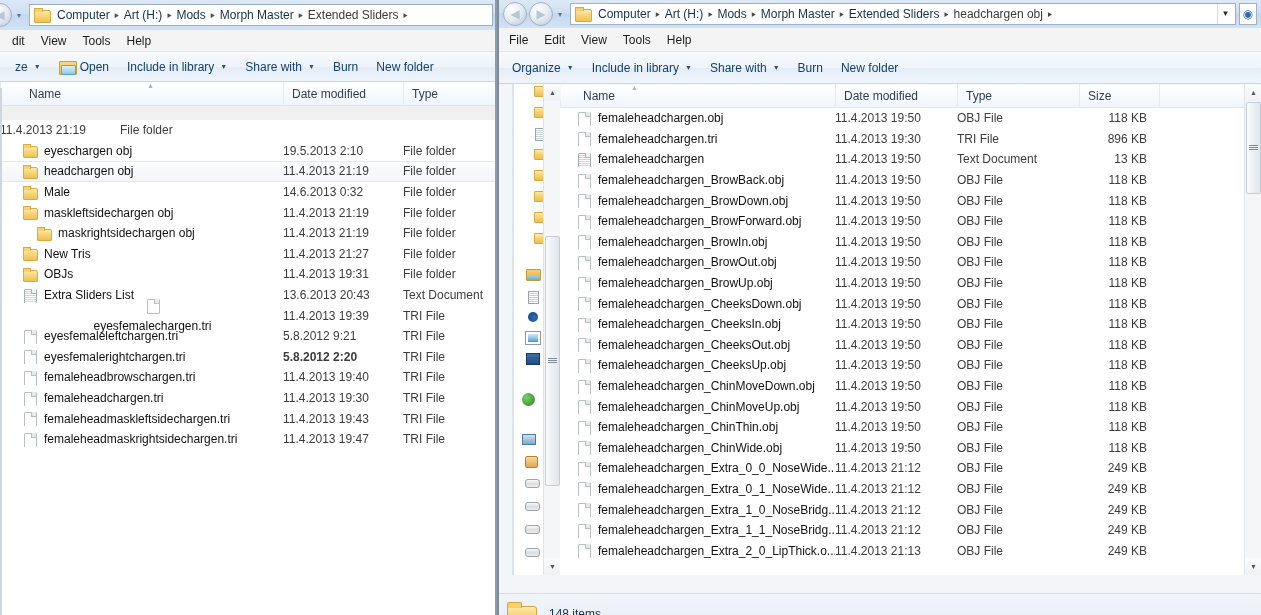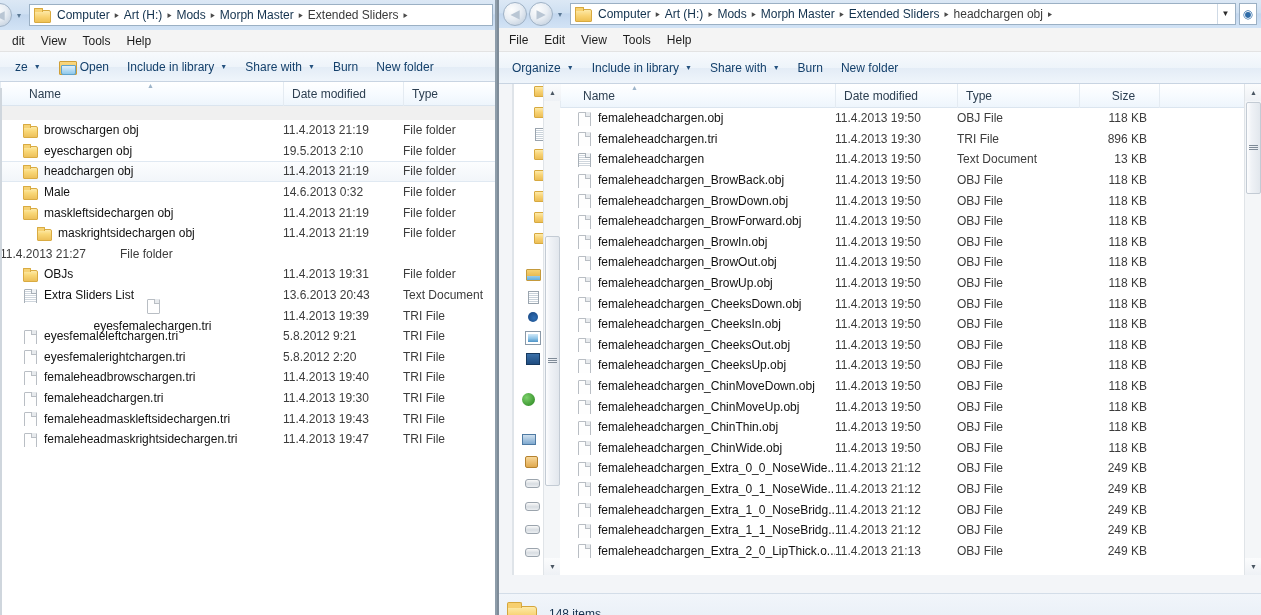--- a/index.html
+++ b/index.html
@@ -348,24 +348,20 @@
 
     <div class="colheader">
       <div class="sortmark" style="left:147px;">▲</div>
       <div class="colh" style="width:283px; padding-left:28px;">Name</div>
       <div class="colh" style="width:120px;">Date modified</div>
       <div class="colh" style="width:94px;">Type</div>
     </div>
 
     <div class="listarea" id="left-list" style="position:absolute; left:0; top:120px; width:497px; height:495px;">
         <div class="row">
-          <div class="cell name" style="width: 283px; padding-left: 22px;">
-            <span class="ico folder"></span>
-            <span>browschargen obj</span>
-          </div>
           <div class="cell dim" style="width: 120px;">11.4.2013 21:19</div>
           <div class="cell dim" style="width: 94px;">File folder</div>
         </div>
         <div class="row">
           <div class="cell name" style="width: 283px; padding-left: 22px;">
             <span class="ico folder"></span>
             <span>eyeschargen obj</span>
           </div>
           <div class="cell dim" style="width: 120px;">19.5.2013 2:10</div>
           <div class="cell dim" style="width: 94px;">File folder</div>
@@ -396,20 +392,24 @@
         </div>
         <div class="row">
           <div class="cell name" style="width: 283px; padding-left: 36px;">
             <span class="ico folder"></span>
             <span>maskrightsidechargen obj</span>
           </div>
           <div class="cell dim" style="width: 120px;">11.4.2013 21:19</div>
           <div class="cell dim" style="width: 94px;">File folder</div>
         </div>
         <div class="row">
+          <div class="cell name" style="width: 283px; padding-left: 22px;">
+            <span class="ico folder"></span>
+            <span>New Tris</span>
+          </div>
           <div class="cell dim" style="width: 120px;">11.4.2013 21:27</div>
           <div class="cell dim" style="width: 94px;">File folder</div>
         </div>
         <div class="row">
           <div class="cell name" style="width: 283px; padding-left: 22px;">
             <span class="ico folder"></span>
             <span>OBJs</span>
           </div>
           <div class="cell dim" style="width: 120px;">11.4.2013 19:31</div>
           <div class="cell dim" style="width: 94px;">File folder</div>
@@ -436,21 +436,21 @@
             <span>eyesfemaleleftchargen.tri</span>
           </div>
           <div class="cell dim" style="width: 120px;">5.8.2012 9:21</div>
           <div class="cell dim" style="width: 94px;">TRI File</div>
         </div>
         <div class="row">
           <div class="cell name" style="width: 283px; padding-left: 22px;">
             <span class="ico file"></span>
             <span>eyesfemalerightchargen.tri</span>
           </div>
-          <div class="cell dim" style="width: 120px;">5.8.2012 2:20</div>
+          <div class="cell dim" style="width: 120px; font-weight: bold;">5.8.2012 2:20</div>
           <div class="cell dim" style="width: 94px;">TRI File</div>
         </div>
         <div class="row">
           <div class="cell name" style="width: 283px; padding-left: 22px;">
             <span class="ico file"></span>
             <span>femaleheadbrowschargen.tri</span>
           </div>
           <div class="cell dim" style="width: 120px;">11.4.2013 19:40</div>
           <div class="cell dim" style="width: 94px;">TRI File</div>
         </div>
@@ -543,21 +543,21 @@
         <div class="tbitem">
           <span>New folder</span>
         </div>
       </div>
 
     <div class="colheader" style="margin-left:63px; width:701px;">
       <div class="sortmark" style="left:71px;">▲</div>
       <div class="colh" style="width:275px; padding-left:22px;">Name</div>
       <div class="colh" style="width:122px;">Date modified</div>
       <div class="colh" style="width:122px;">Type</div>
-      <div class="colh" style="width:80px;text-align:center;">Size</div>
+      <div class="colh" style="width:80px;">Size</div>
       <div class="colh" style="width:85px;"></div>
     </div>
 
     <div class="navpane" style="left:17px; top:84px; width:46px; height:491px;">
       <div id="navicons" style="position:relative; width:46px; height:491px;">
           <div class="navicon ni-folder" style="top: 2px; left: 20px; position: absolute;"></div>
           <div class="navicon ni-folder" style="top: 23px; left: 20px; position: absolute;"></div>
           <div class="navicon ni-doc" style="top: 44px; left: 21px; position: absolute;"></div>
           <div class="navicon ni-folder" style="top: 65px; left: 20px; position: absolute;"></div>
           <div class="navicon ni-folder" style="top: 86px; left: 20px; position: absolute;"></div>

